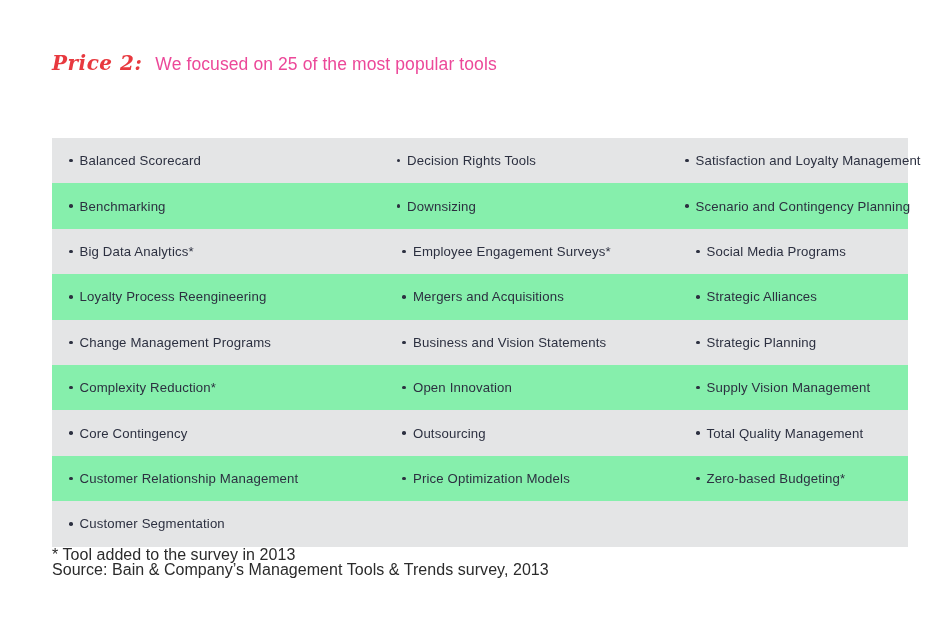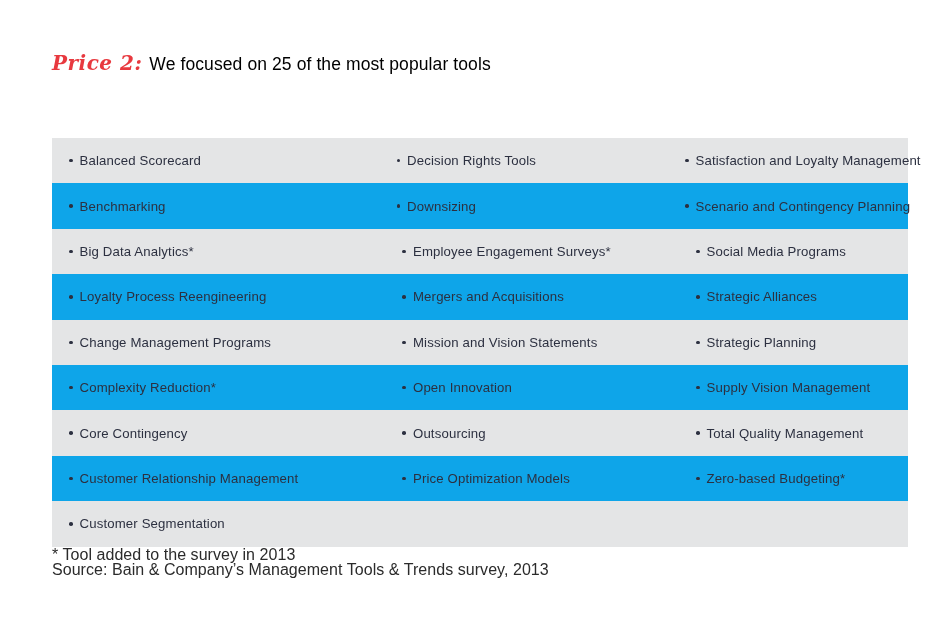--- a/index.html
+++ b/index.html
@@ -29,44 +29,44 @@
     font-weight: 700;
     font-size: 20px;
     color: #e8393f;
     letter-spacing: 0.5px;
     vertical-align: baseline;
   }
   #figure-title .fig-headline {
     font-family: "Liberation Sans", sans-serif;
     font-size: 17.5px;
     font-weight: 400;
-    color: #000000;
+    color: #ec4899;
     letter-spacing: 0.1px;
-    margin-left: 7px;
+    margin-left: 13px;
     vertical-align: baseline;
   }
 
   
   #tools-table {
     position: absolute;
     left: 52px;
     top: 138px;
     width: 856px;
   }
   .tools-row {
     position: relative;
     height: 45.4px;
     width: 100%;
     display: flex;
     align-items: center;
     box-sizing: border-box;
     gap: 20px;
   }
   .tools-row.shaded { background: #e4e5e6; }
-  .tools-row.plain  { background: #0ea5e9; }
+  .tools-row.plain  { background: #86efac; }
 
   .tools-cell {
     display: flex;
     align-items: center;
     box-sizing: border-box;
     height: 100%;
     font-size: 13.2px;
     color: #2c3040;
     letter-spacing: 0.15px;
     white-space: nowrap;
@@ -164,21 +164,21 @@
         <span class="cell-label">Strategic Alliances</span>
       </div>
     </div>
     <div class="tools-row shaded">
       <div class="tools-cell col1">
         <span class="bullet"></span>
         <span class="cell-label">Change Management Programs</span>
       </div>
       <div class="tools-cell col2">
         <span class="bullet"></span>
-        <span class="cell-label">Mission and Vision Statements</span>
+        <span class="cell-label">Business and Vision Statements</span>
       </div>
       <div class="tools-cell col3">
         <span class="bullet"></span>
         <span class="cell-label">Strategic Planning</span>
       </div>
     </div>
     <div class="tools-row plain">
       <div class="tools-cell col1">
         <span class="bullet"></span>
         <span class="cell-label">Complexity Reduction*</span>

